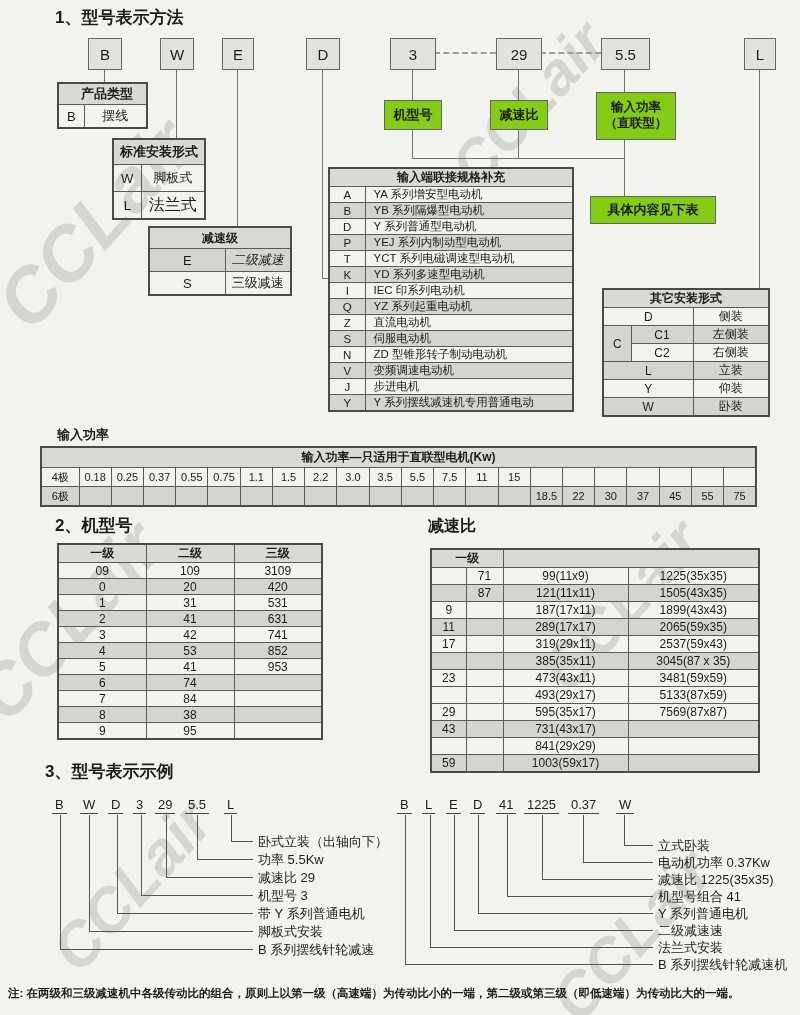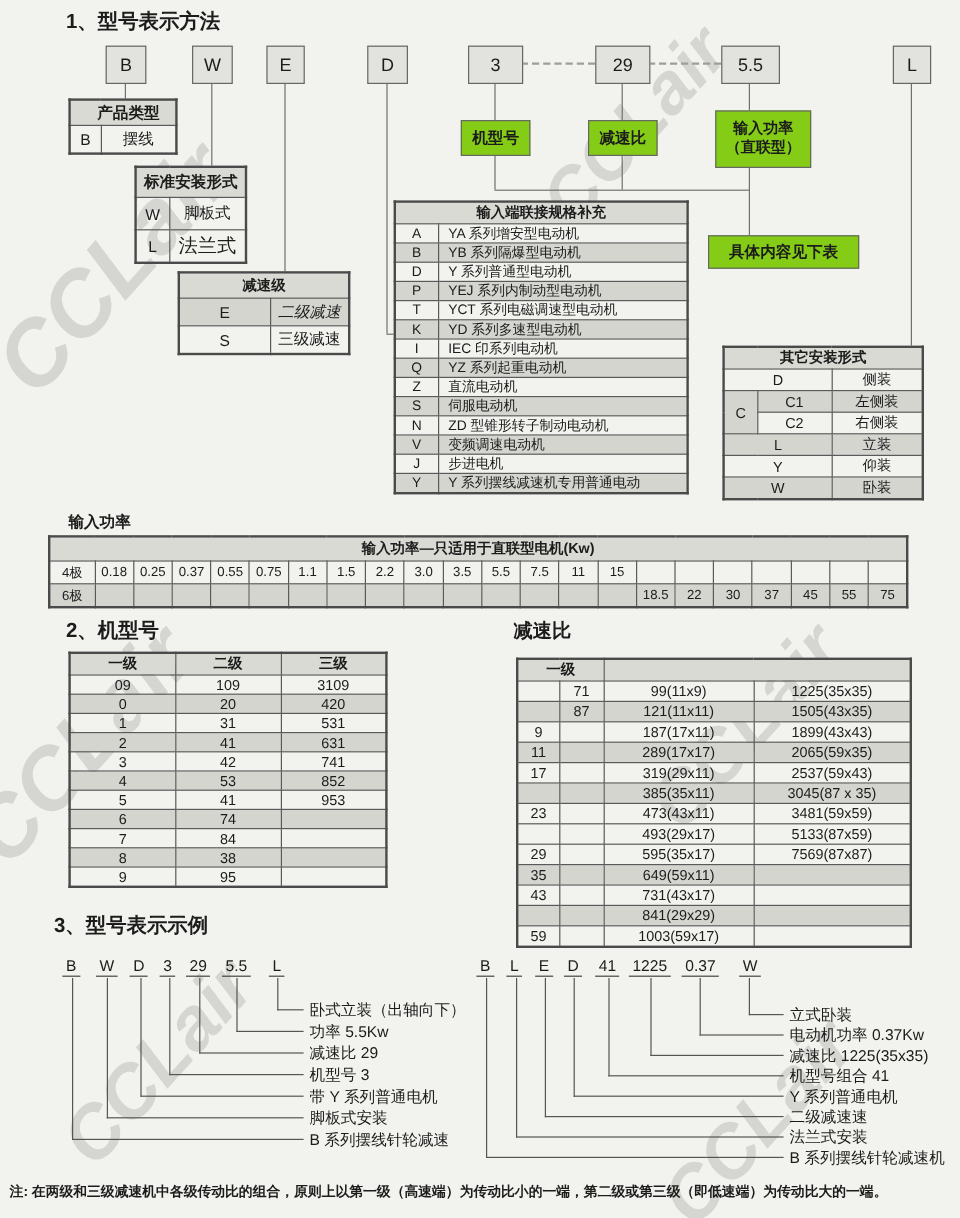--- a/index.html
+++ b/index.html
@@ -502,26 +502,20 @@
         <td>493(29x17)</td>
         <td>5133(87x59)</td>
       </tr>
       <tr>
         <td>29</td>
         <td></td>
         <td>595(35x17)</td>
         <td>7569(87x87)</td>
       </tr>
       <tr>
-        <td>35</td>
-        <td></td>
-        <td>649(59x11)</td>
-        <td></td>
-      </tr>
-      <tr>
         <td>43</td>
         <td></td>
         <td>731(43x17)</td>
         <td></td>
       </tr>
       <tr>
         <td></td>
         <td></td>
         <td>841(29x29)</td>
         <td></td>

